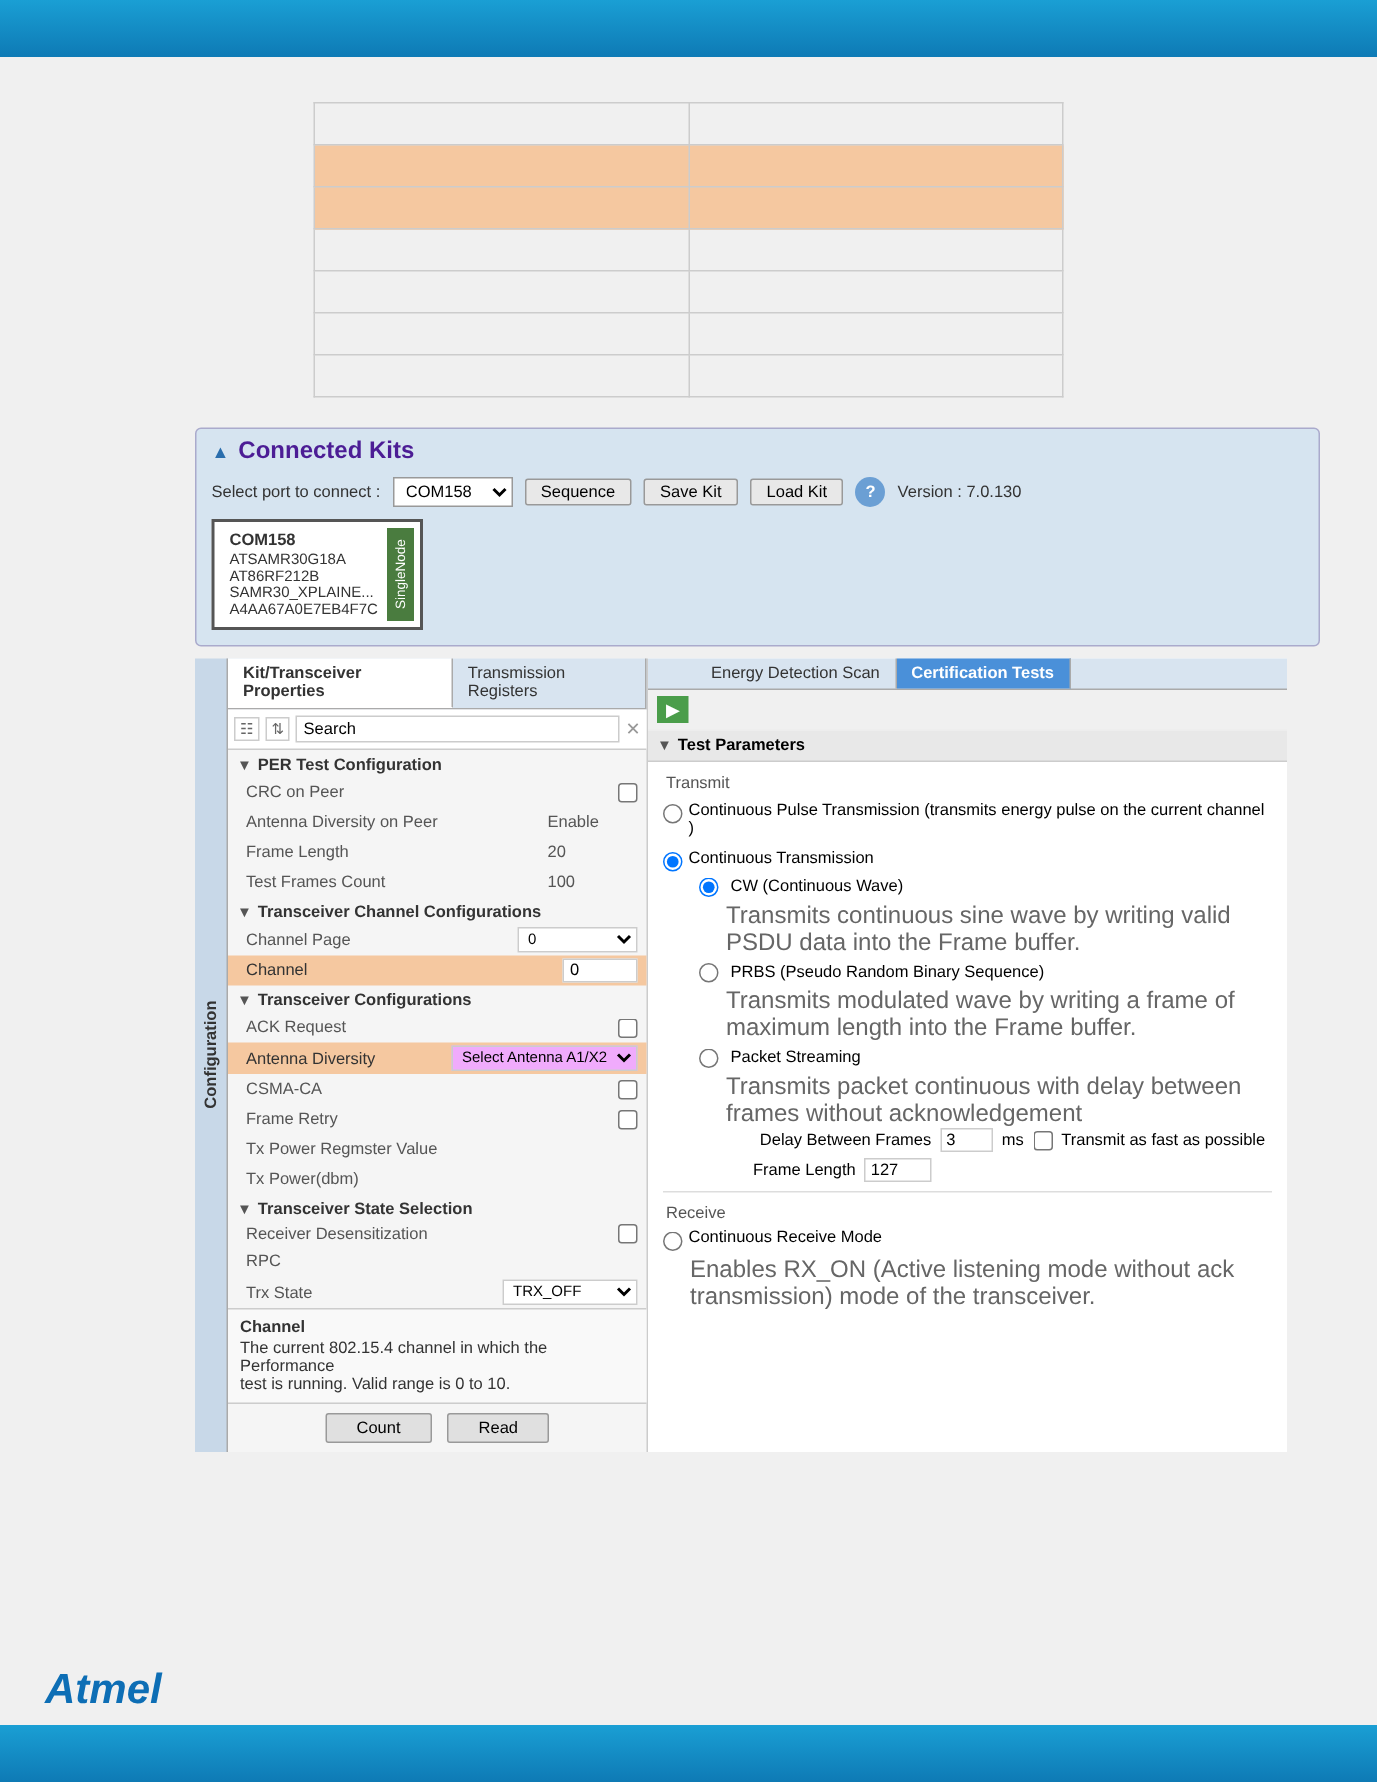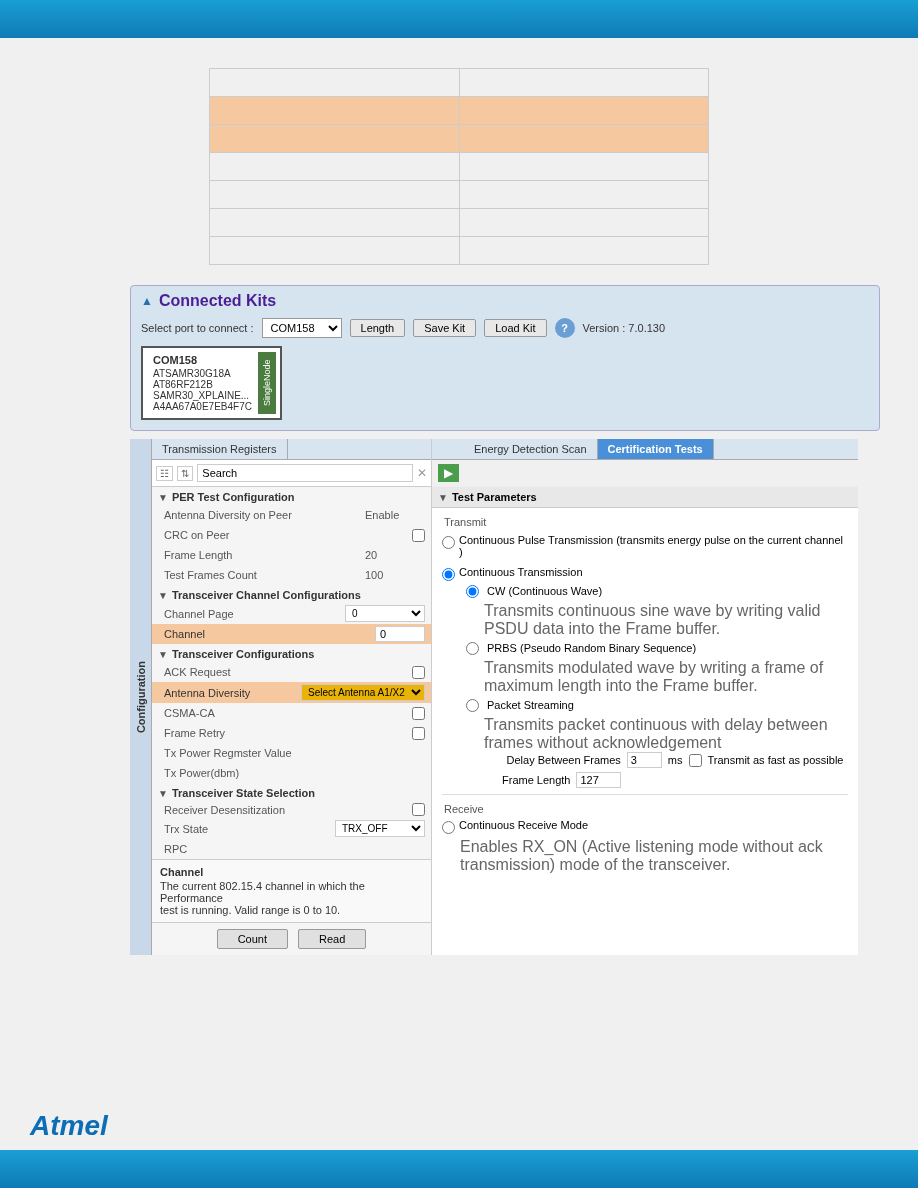--- a/index.html
+++ b/index.html
@@ -430,21 +430,21 @@
     .trx-select {
       border: 1px solid #ccc;
       background: white;
       font-size: 10px;
       padding: 1px 2px;
       min-width: 90px;
     }
 
     .antenna-select {
       border: 1px solid #ccc;
-      background: #eab308;
+      background: #f0abfc;
       font-size: 10px;
       padding: 1px 2px;
       min-width: 110px;
     }
 
     .receiver-row {
       display: flex;
       align-items: center;
       padding: 2px 6px 2px 12px;
       font-size: 11px;
@@ -496,21 +496,21 @@
   <div class="connected-kits-panel">
     <div class="connected-kits-header">
       <span class="arrow-icon">▲</span>
       <span class="connected-kits-title">Connected Kits</span>
     </div>
     <div class="port-row">
       <span class="port-label">Select port to connect :</span>
       <select class="port-select">
         <option>COM158</option>
       </select>
-      <button class="btn-small">Length</button>
+      <button class="btn-small">Sequence</button>
       <button class="btn-small">Save Kit</button>
       <button class="btn-small">Load Kit</button>
       <button class="btn-help">?</button>
       <span class="version-text">Version : 7.0.130</span>
     </div>
 
     
     <div class="kit-box">
       <div class="kit-info">
         <div class="kit-name">COM158</div>
@@ -525,41 +525,42 @@
 
   <div style="display:flex; margin: 0 30px 0 100px;">
 
     <div class="config-sidebar">
       <span class="config-sidebar-text">Configuration</span>
     </div>
 
     <div class="left-panel">
 
       <div class="tabs-row">
+        <div class="tab active">Kit/Transceiver Properties</div>
         <div class="tab">Transmission Registers</div>
       </div>
 
       <div class="search-bar">
         <button class="search-icon-btn">☷</button>
         <button class="search-icon-btn">⇅</button>
         <input class="search-input" type="text" value="Search" placeholder="Search" style="">
         <button class="search-clear">✕</button>
       </div>
 
       <div class="section-header">
         <span class="collapse-arrow">▼</span>
         <span>PER Test Configuration</span>
       </div>
       <div class="prop-row">
+        <span class="prop-label">CRC on Peer</span>
+        <input type="checkbox" style="">
+      </div>
+      <div class="prop-row">
         <span class="prop-label">Antenna Diversity on Peer</span>
         <span class="prop-value">Enable</span>
-      </div>
-      <div class="prop-row">
-        <span class="prop-label">CRC on Peer</span>
-        <input type="checkbox" style="">
       </div>
       <div class="prop-row">
         <span class="prop-label">Frame Length</span>
         <span class="prop-value">20</span>
       </div>
       <div class="prop-row">
         <span class="prop-label">Test Frames Count</span>
         <span class="prop-value">100</span>
       </div>
 
@@ -609,27 +610,27 @@
 
       <div class="section-header">
         <span class="collapse-arrow">▼</span>
         <span>Transceiver State Selection</span>
       </div>
       <div class="receiver-row">
         <span class="receiver-label">Receiver Desensitization</span>
         <input type="checkbox" class="receiver-checkbox" style="">
       </div>
       <div class="prop-row">
+        <span class="prop-label">RPC</span>
+      </div>
+      <div class="prop-row">
         <span class="prop-label">Trx State</span>
         <select class="trx-select">
           <option>TRX_OFF</option>
         </select>
-      </div>
-      <div class="prop-row">
-        <span class="prop-label">RPC</span>
       </div>
 
       <div class="description-box">
         <div class="description-title">Channel</div>
         <div>The current 802.15.4 channel in which the Performance<br>test is running. Valid range is 0 to 10.</div>
       </div>
 
       <div class="write-read-row">
         <button class="btn-action">Count</button>
         <button class="btn-action">Read</button>

